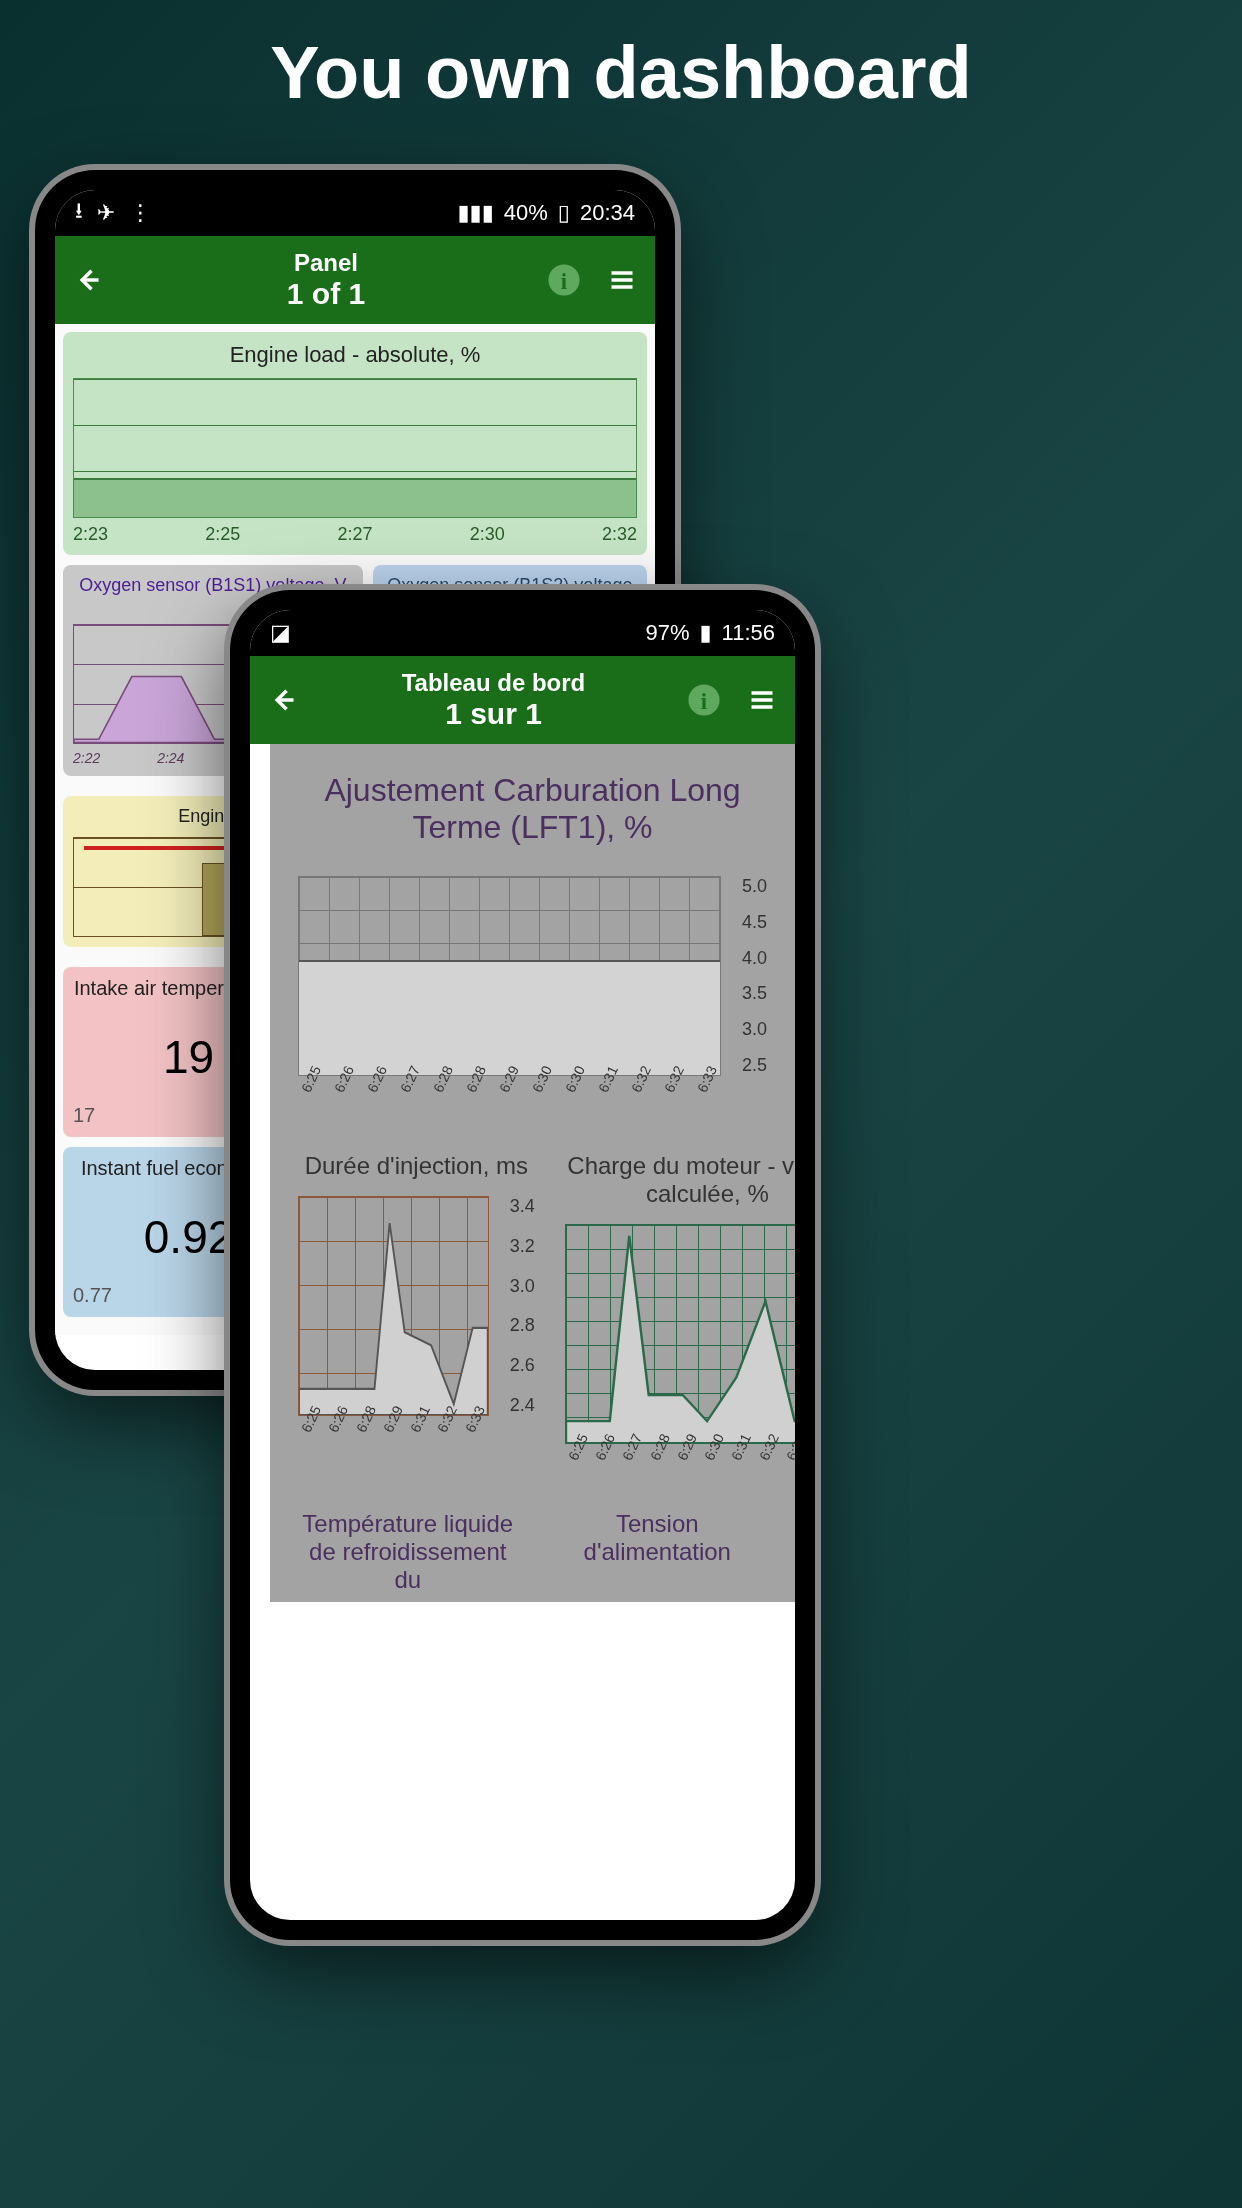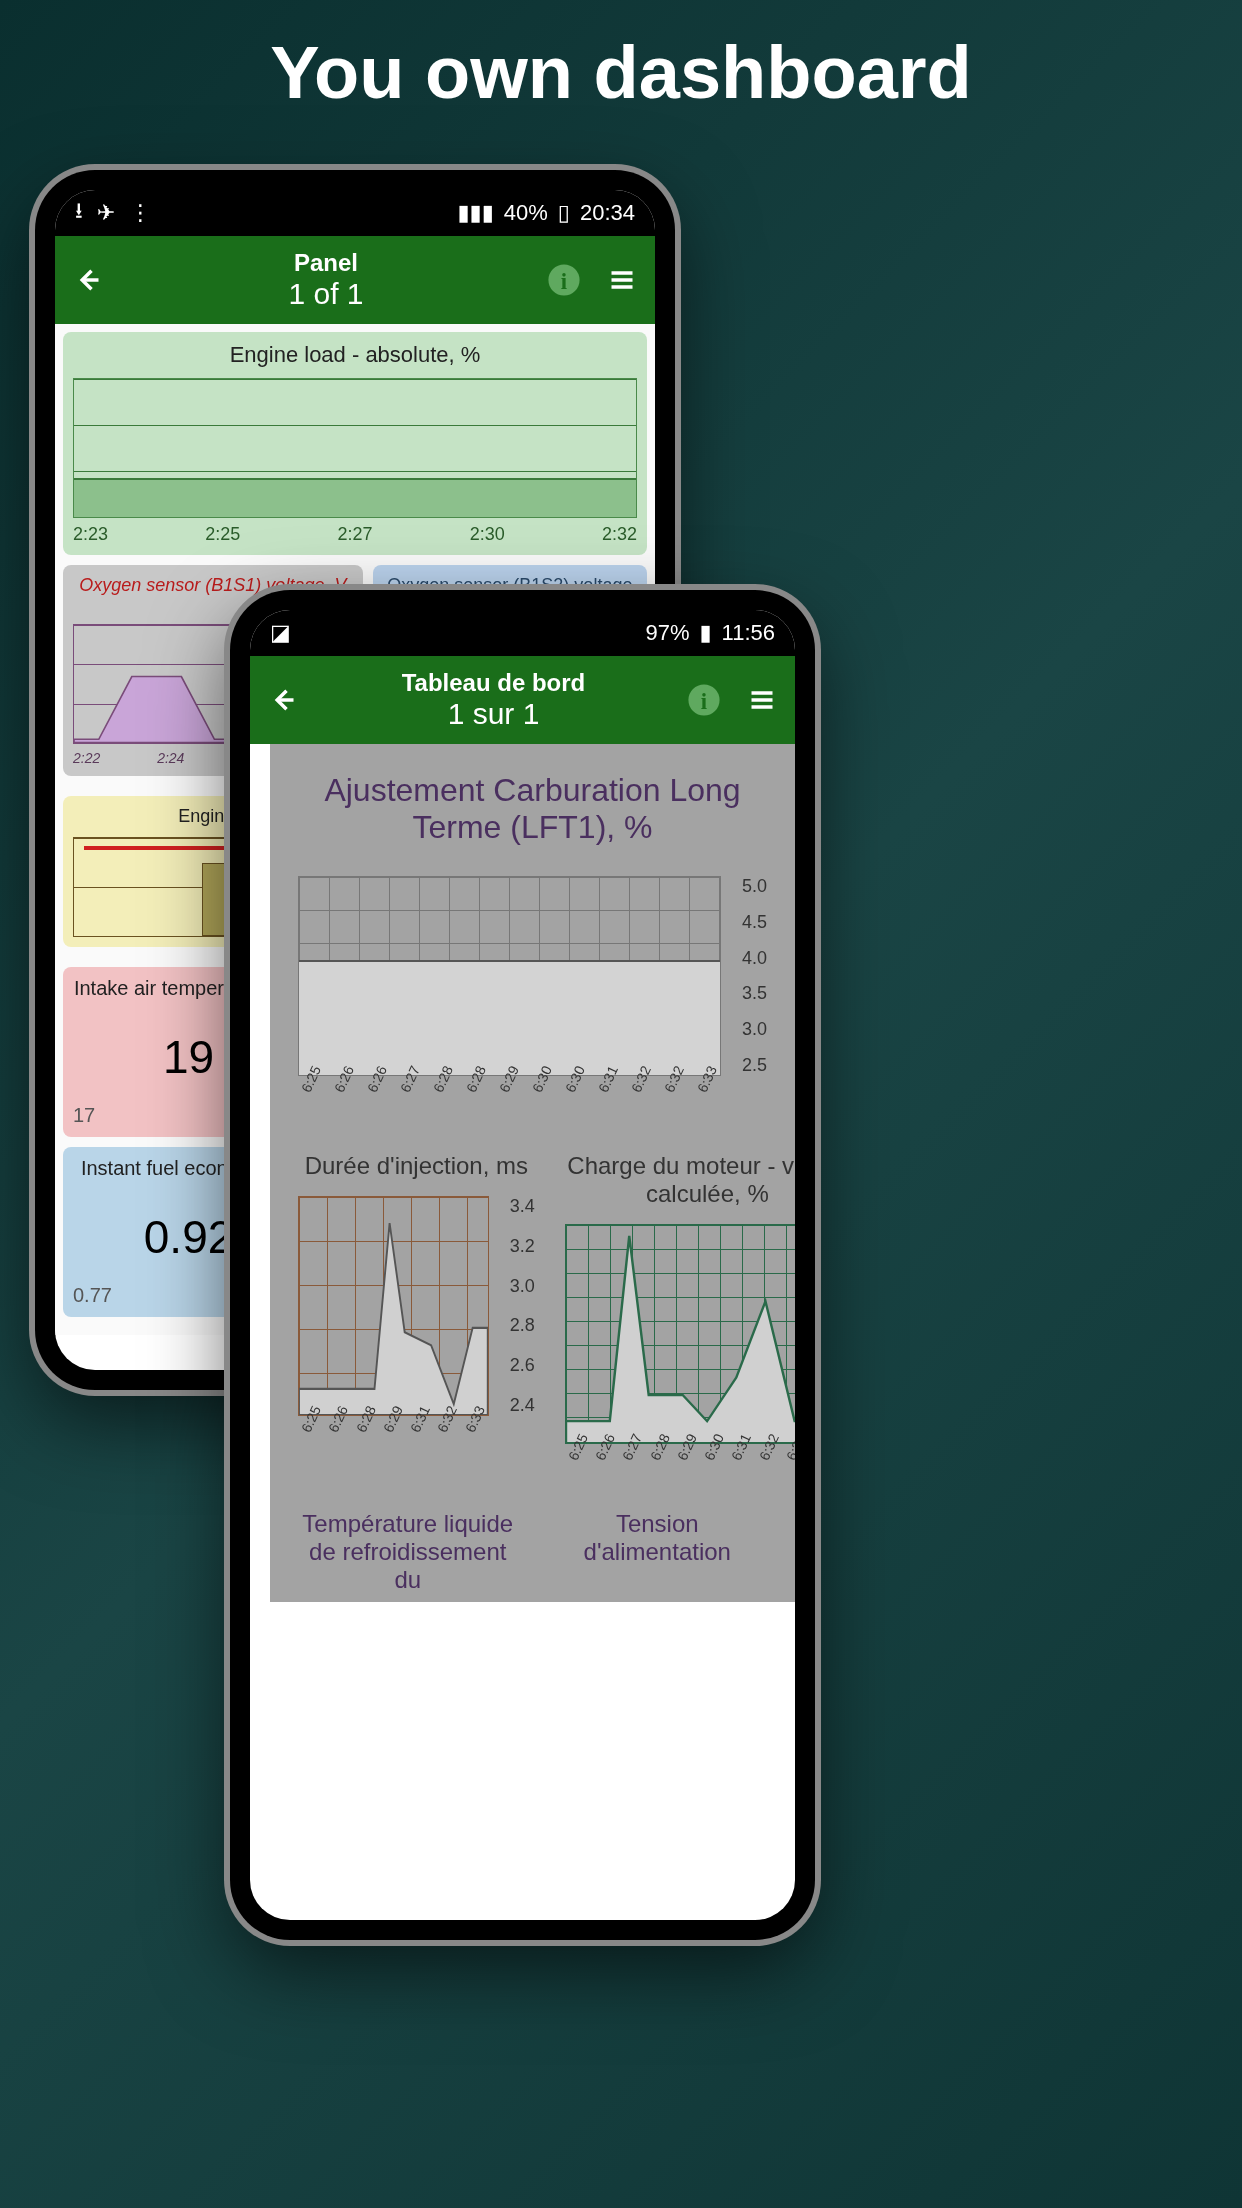--- a/index.html
+++ b/index.html
@@ -69,21 +69,21 @@
   align-items: center;
   justify-content: space-between;
   padding: 0 16px;
   color: #fff;
 }
 .app-bar .center {
   text-align: center;
   flex: 1;
 }
 .app-bar .center .line1 { font-size: 24px; font-weight: 700; }
-.app-bar .center .line2 { font-size: 30px; font-weight: 400; }
+.app-bar .center .line2 { font-size: 30px; font-weight: 700; }
 .app-bar .ab-right { display:flex; gap:24px; align-items:center; }
 .icon-btn { width: 34px; height: 34px; display:inline-flex; align-items:center; justify-content:center; cursor:pointer; }
 
 .content {
   background: #fafafa;
   padding: 8px;
 }
 
 .card {
   border-radius: 8px;
@@ -271,21 +271,21 @@
             <span>2:27</span>
             <span>2:30</span>
             <span>2:32</span>
           </div>
         </div>
       </div>
 
       <div class="row">
 
         <div class="card card-grey" style="flex:1.1;">
-          <div class="card-title" style="font-size:18px; color:#b91c1c;font-style:italic;">Oxygen sensor (B1S1) voltage, V</div>
+          <div class="card-title" style="font-size:18px; color:#4c1d95;">Oxygen sensor (B1S1) voltage, V</div>
           <div class="chart chart-purple">
             <div style="text-align:right;font-size:16px;color:#5a3a5a;">1.5</div>
             <div class="chart-inner">
               <div class="band"></div>
                 <div class="band"></div>
                 <div class="band"></div>
               <svg class="poly" viewBox="0 0 100 50" preserveAspectRatio="none">
                 <polygon points="0,48 15,48 35,10 65,10 85,48 100,48 100,50 0,50" fill="#c9a5d8" stroke="#7a4c7a" stroke-width="1"></polygon>
               </svg>
             </div>

